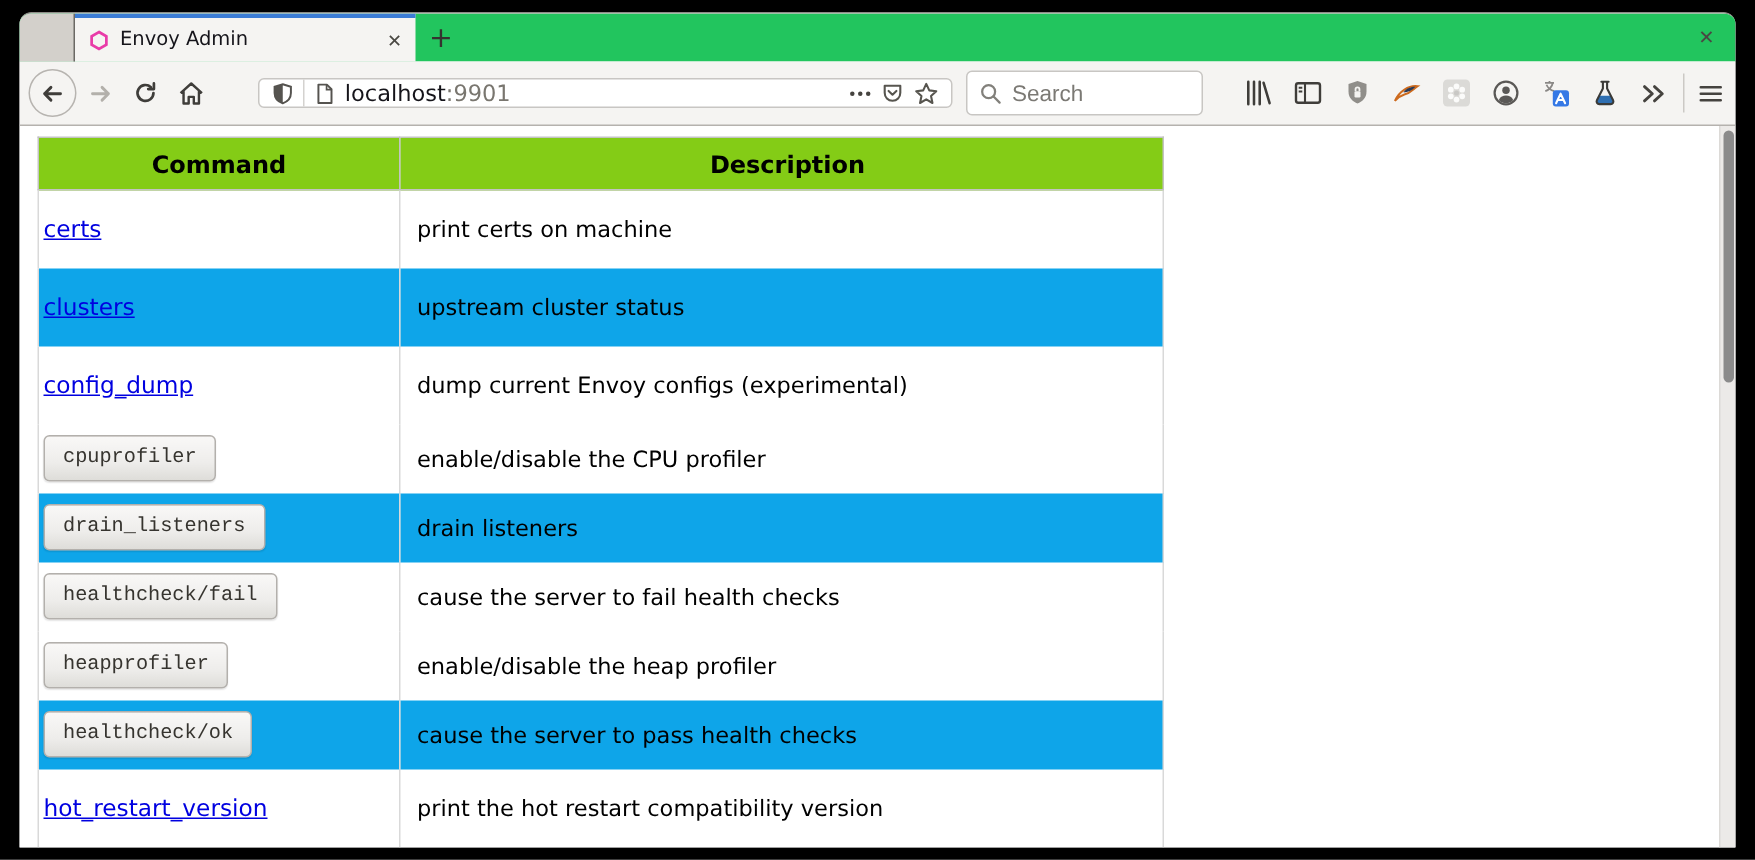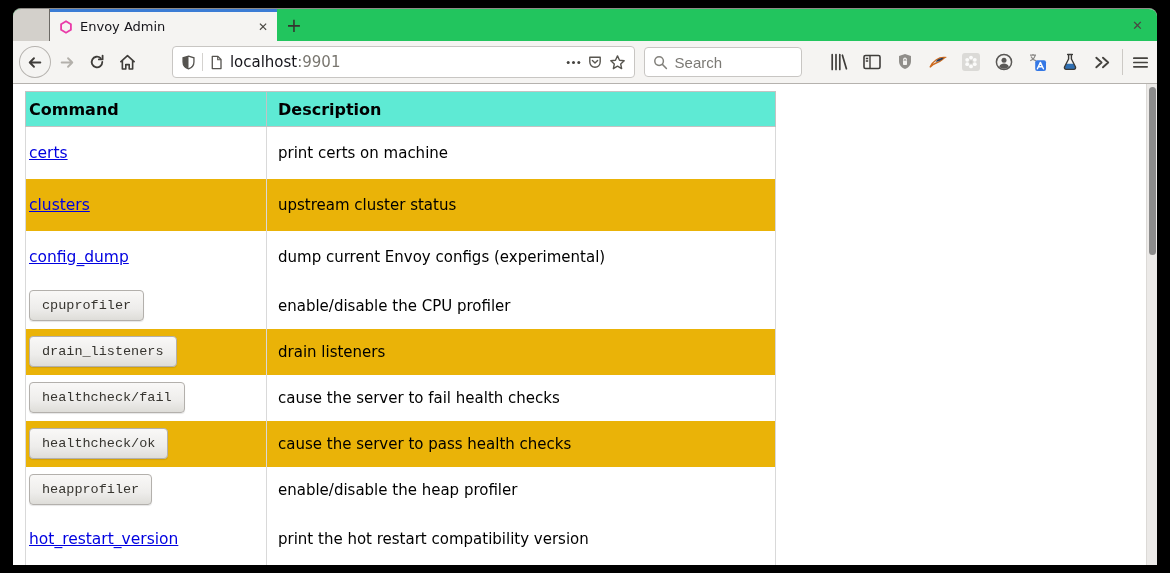--- a/index.html
+++ b/index.html
@@ -18,21 +18,21 @@
   .newtab { width:34px; display:flex; align-items:center; justify-content:center;
             font-size:19px; color:#35332f; }
   .tabbar-fill { flex:1; }
   .win-close { display:flex; align-items:center; padding:0 14px; font-size:13px; }
   
   .toolbar { height:43px; background:#f5f4f2; border-bottom:1px solid #b5b2ae;
              display:flex; align-items:center; padding:0 6px; }
   .navbtn { width:30px; height:30px; display:flex; align-items:center; justify-content:center; }
   .backbtn { width:32px; height:32px; border:1px solid #b7b4b0; border-radius:50%;
              display:flex; align-items:center; justify-content:center; margin-right:2px; }
-  .urlbar { width:467px; height:32px; margin-left:30px; background:#fff;
+  .urlbar { width:467px; height:20px; margin-left:30px; background:#fff;
             border:1px solid #c8c6c3; border-radius:4px; display:flex;
             align-items:center; padding:0 8px; gap:6px; }
   .url-sep { width:1px; height:18px; background:#d4d2cf; }
   .url-text { flex:1; font-size:15px; color:#15141a; white-space:nowrap; overflow:hidden; }
   .url-port { color:#79766f; }
   .searchbox { width:160px; height:30px; margin-left:9px; background:#fff;
                border:1px solid #c8c6c3; border-radius:4px; display:flex;
                align-items:center; padding:0 8px; gap:7px; }
   .searchbox input { border:none; outline:none; width:100px; font-size:15px;
                      font-family:Liberation Sans, sans-serif; color:#15141a; background:transparent; }
@@ -42,27 +42,27 @@
   .tool-sep { width:1px; height:26px; background:#ccc9c5; margin:0 7px 0 9px; }
   
   .content { position:relative; height:481px; background:#fff; overflow:hidden; }
   .scroll-track { position:absolute; right:0; top:0; bottom:0; width:11px;
                   background:#eceae8; border-left:1px solid #dcdad7; }
   .scroll-thumb { position:absolute; left:2px; top:3px; width:7px; height:168px;
                   background:#8b8b8b; border-radius:4px; }
   .page { margin:7px 0 0 12px; }
   table { border-collapse:collapse; table-layout:fixed; width:750px; }
   col.c1 { width:241px; } col.c2 { width:509px; }
-  th { border:1px solid #c3c3c3; background:#5eead4; text-align:left;
+  th { border:1px solid #c3c3c3; background:#84cc16; text-align:center;
        font-size:16px; font-weight:bold; color:#000; height:35px; padding:0 3px; }
   th.desc, td.desc { padding-left:11px; }
   td { border-left:1px solid #d9d9d9; border-right:1px solid #d9d9d9;
        padding:0 3px; font-size:15px; color:#000; vertical-align:middle; }
   tr.r-link { height:52px; } tr.r-btn { height:46px; }
-  tr.stripe td { background:#eab308; }
+  tr.stripe td { background:#0ea5e9; }
   a.cmd-link { color:#0000e0; text-decoration:underline; font-size:15.5px; }
   button.cmd-btn { font-family:Liberation Mono, monospace;
        font-size:13.5px; color:#36342f;
        background:linear-gradient(#f9f8f7,#eeedeb 60%,#deddd9);
        border:1px solid #b3b0ac; border-radius:4px; padding:7px 12px;
        box-shadow:0 1px 1px rgba(0,0,0,0.10); }
   svg { display:block; }
 </style>
 </head>
 <body>
@@ -265,28 +265,28 @@
               <td class="desc"><span>enable/disable the CPU profiler</span></td>
             </tr>
             <tr class="r-btn stripe">
               <td><button class="cmd-btn">drain_listeners</button></td>
               <td class="desc"><span>drain listeners</span></td>
             </tr>
             <tr class="r-btn">
               <td><button class="cmd-btn">healthcheck/fail</button></td>
               <td class="desc"><span>cause the server to fail health checks</span></td>
             </tr>
+            <tr class="r-btn">
+              <td><button class="cmd-btn">heapprofiler</button></td>
+              <td class="desc"><span>enable/disable the heap profiler</span></td>
+            </tr>
             <tr class="r-btn stripe">
               <td><button class="cmd-btn">healthcheck/ok</button></td>
               <td class="desc"><span>cause the server to pass health checks</span></td>
             </tr>
-            <tr class="r-btn">
-              <td><button class="cmd-btn">heapprofiler</button></td>
-              <td class="desc"><span>enable/disable the heap profiler</span></td>
-            </tr>
             <tr class="r-link">
               <td><a href="#" class="cmd-link">hot_restart_version</a></td>
               <td class="desc"><span>print the hot restart compatibility version</span></td>
             </tr>
           </tbody>
       </table>
     </div>
     <div class="scroll-track">
       <div class="scroll-thumb"></div>
     </div>

